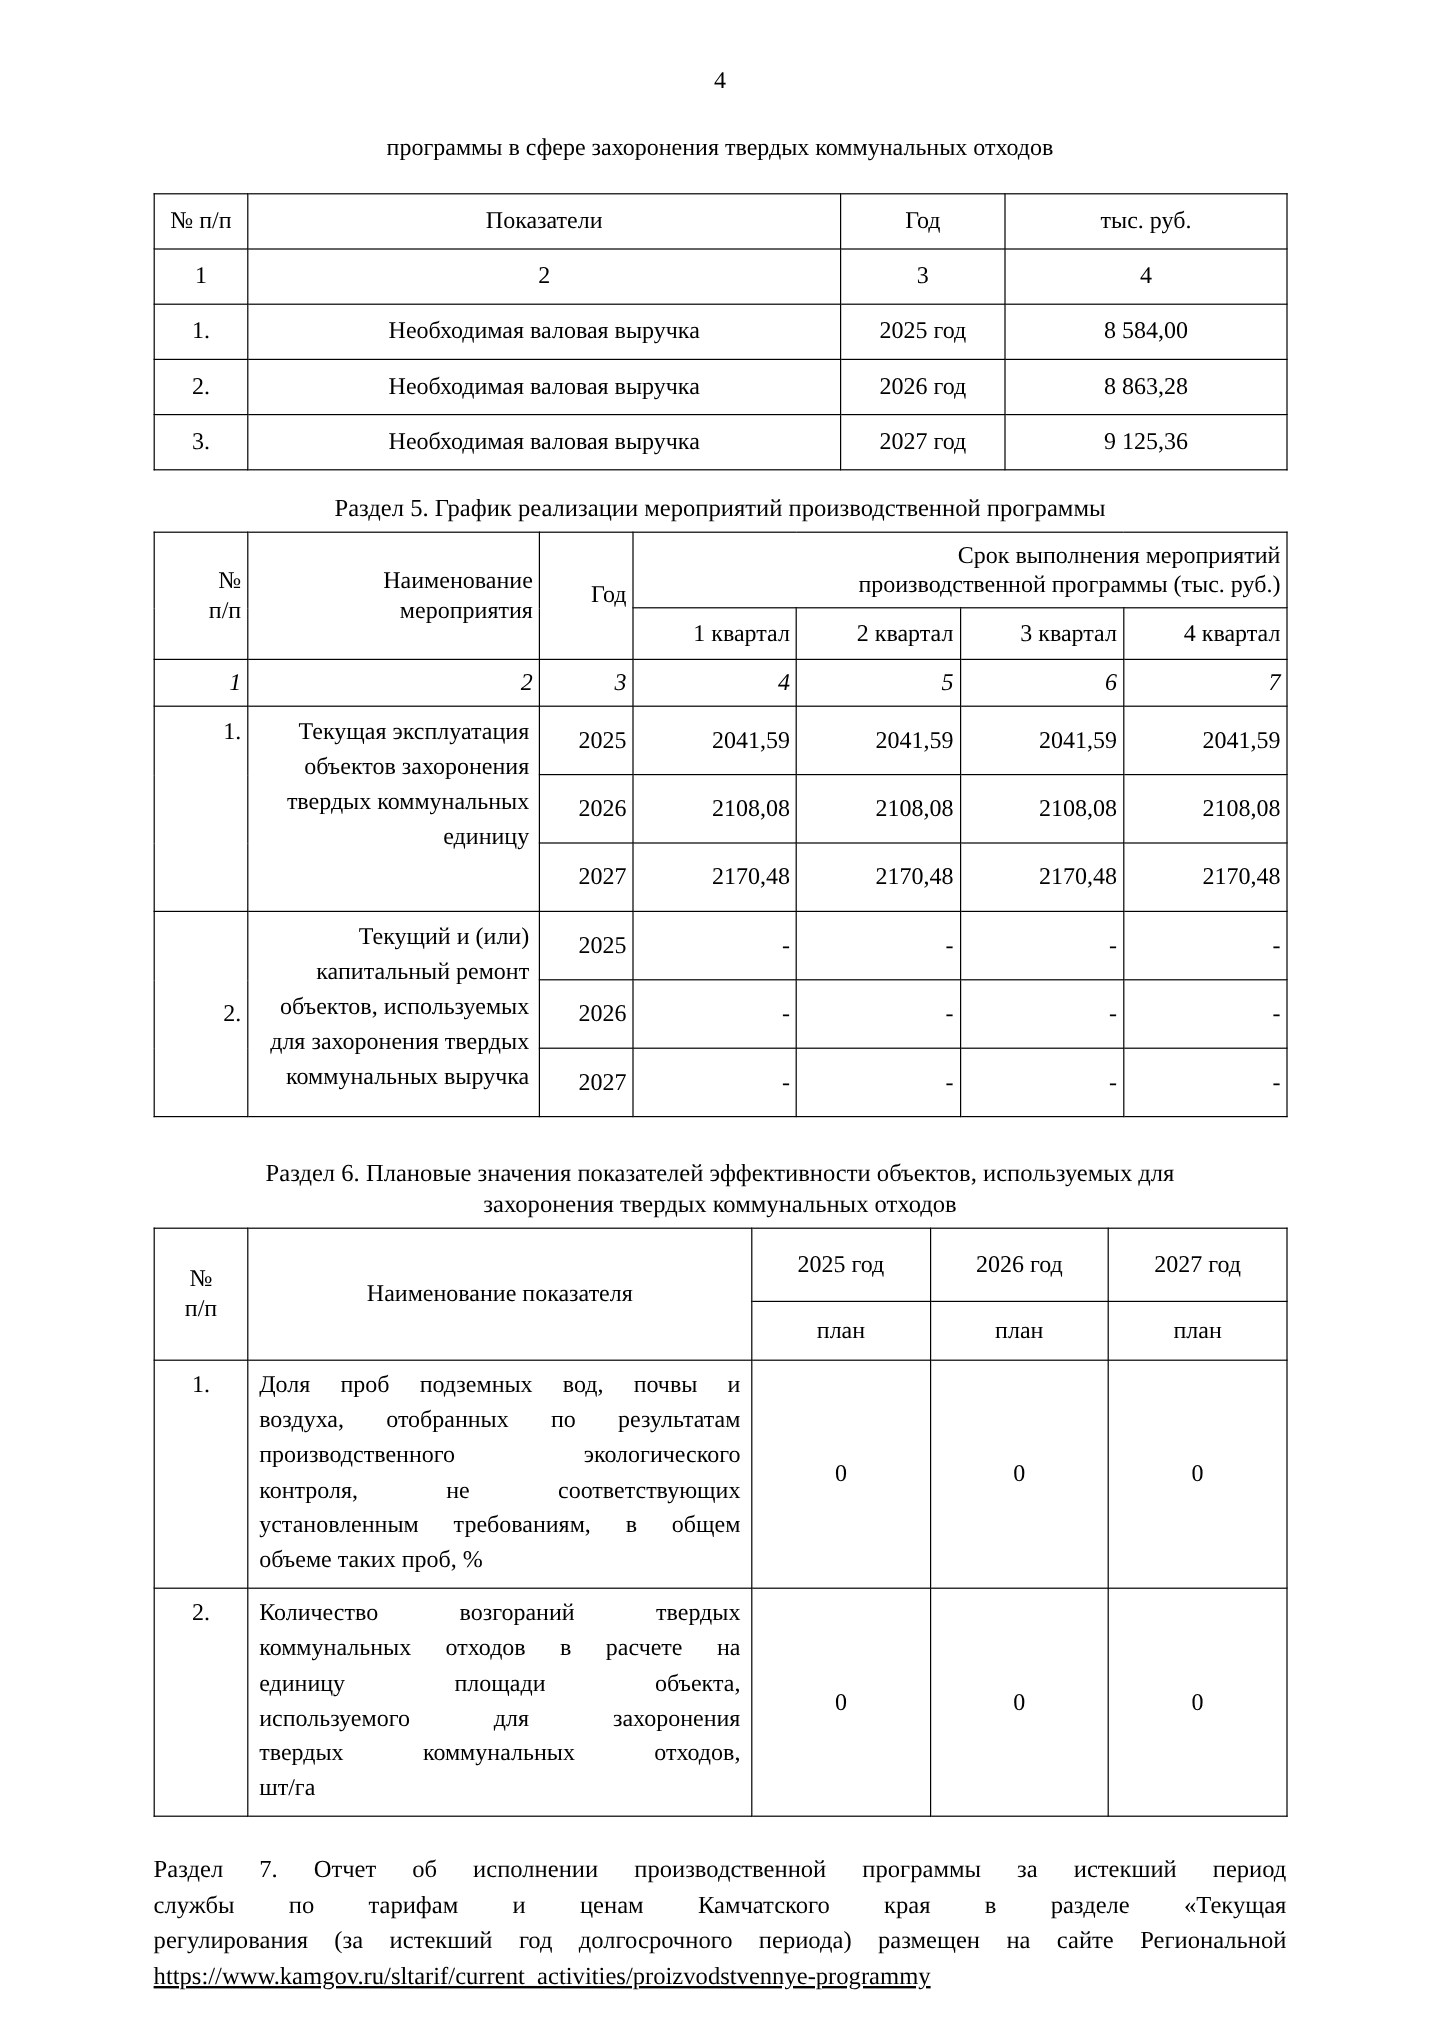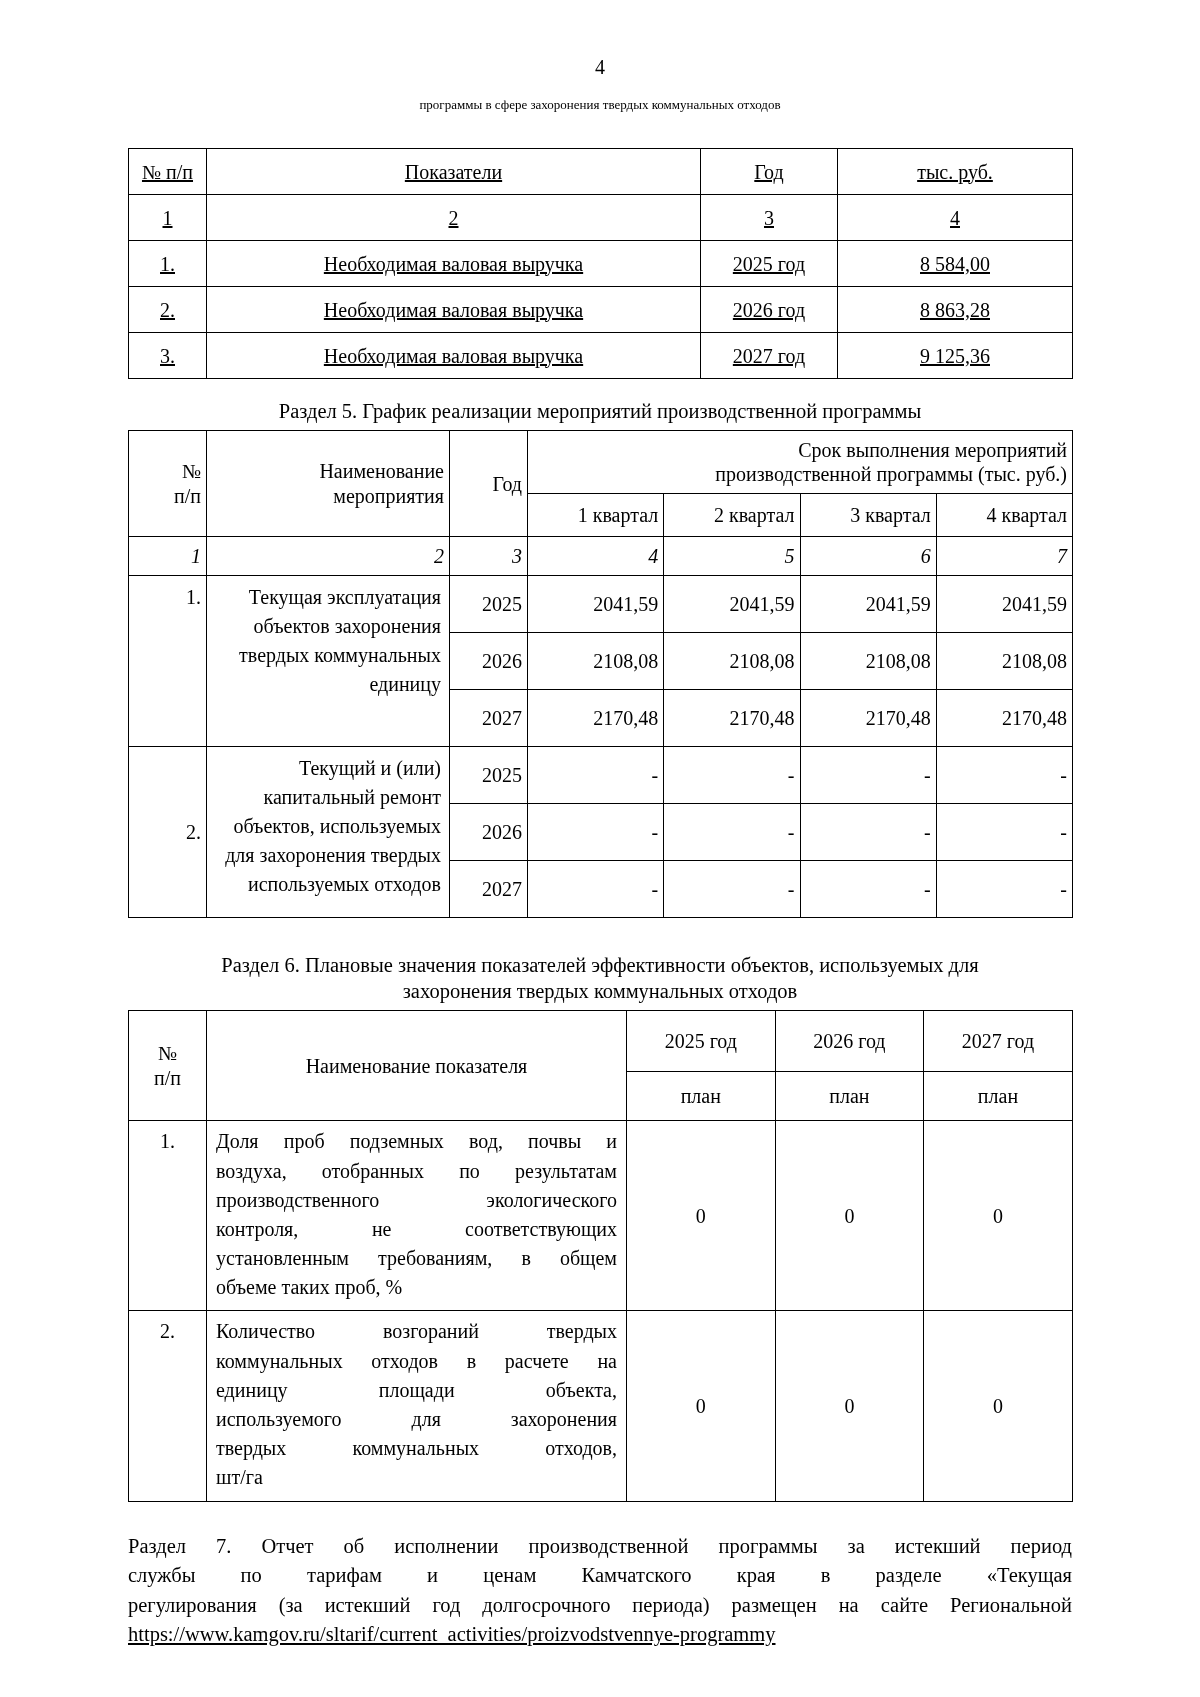--- a/index.html
+++ b/index.html
@@ -34,45 +34,44 @@
 
   .page-number {
     text-align: center;
     font-size: 20px;
     line-height: 1;
     padding-top: 57px;
   }
 
   .doc-subtitle {
     text-align: center;
-    font-size: 13px;
+    font-size: 20px;
     line-height: 1.25;
-    margin-top: 20px;
+    margin-top: 34px;
   }
 
   
   table {
     border-collapse: collapse;
     table-layout: fixed;
     font-size: 20px;
     line-height: 1.22;
   }
   table td, table th {
     border: 1px solid #000000;
     padding: 4px 5px;
     vertical-align: middle;
     font-weight: normal;
     text-align: center;
   }
 
   
   .t-nvv {
     width: 944px;
-    margin-top: 35px;
-    text-decoration: underline;
+    margin-top: 25px;
   }
   .t-nvv td { height: 37px; }
   .t-nvv .c-num   { width: 78px; }
   .t-nvv .c-ind   { width: 494px; }
   .t-nvv .c-year  { width: 137px; }
   .t-nvv .c-rub   { width: 235px; }
 
   
   .section-title {
     text-align: center;
@@ -260,21 +259,21 @@
           <td class="qcell">2170,48</td>
         </tr>
 
         <tr>
           <td rowspan="3" class="num-cell-mid">2.</td>
           <td rowspan="3" class="name-cell">
             <div>Текущий и (или)</div>
             <div>капитальный ремонт</div>
             <div>объектов, используемых</div>
             <div>для захоронения твердых</div>
-            <div>используемых отходов</div>
+            <div>коммунальных выручка</div>
           </td>
           <td class="qcell">2025</td>
           <td class="qcell">-</td>
           <td class="qcell">-</td>
           <td class="qcell">-</td>
           <td class="qcell">-</td>
         </tr>
         <tr>
           <td class="qcell">2026</td>
           <td class="qcell">-</td>

